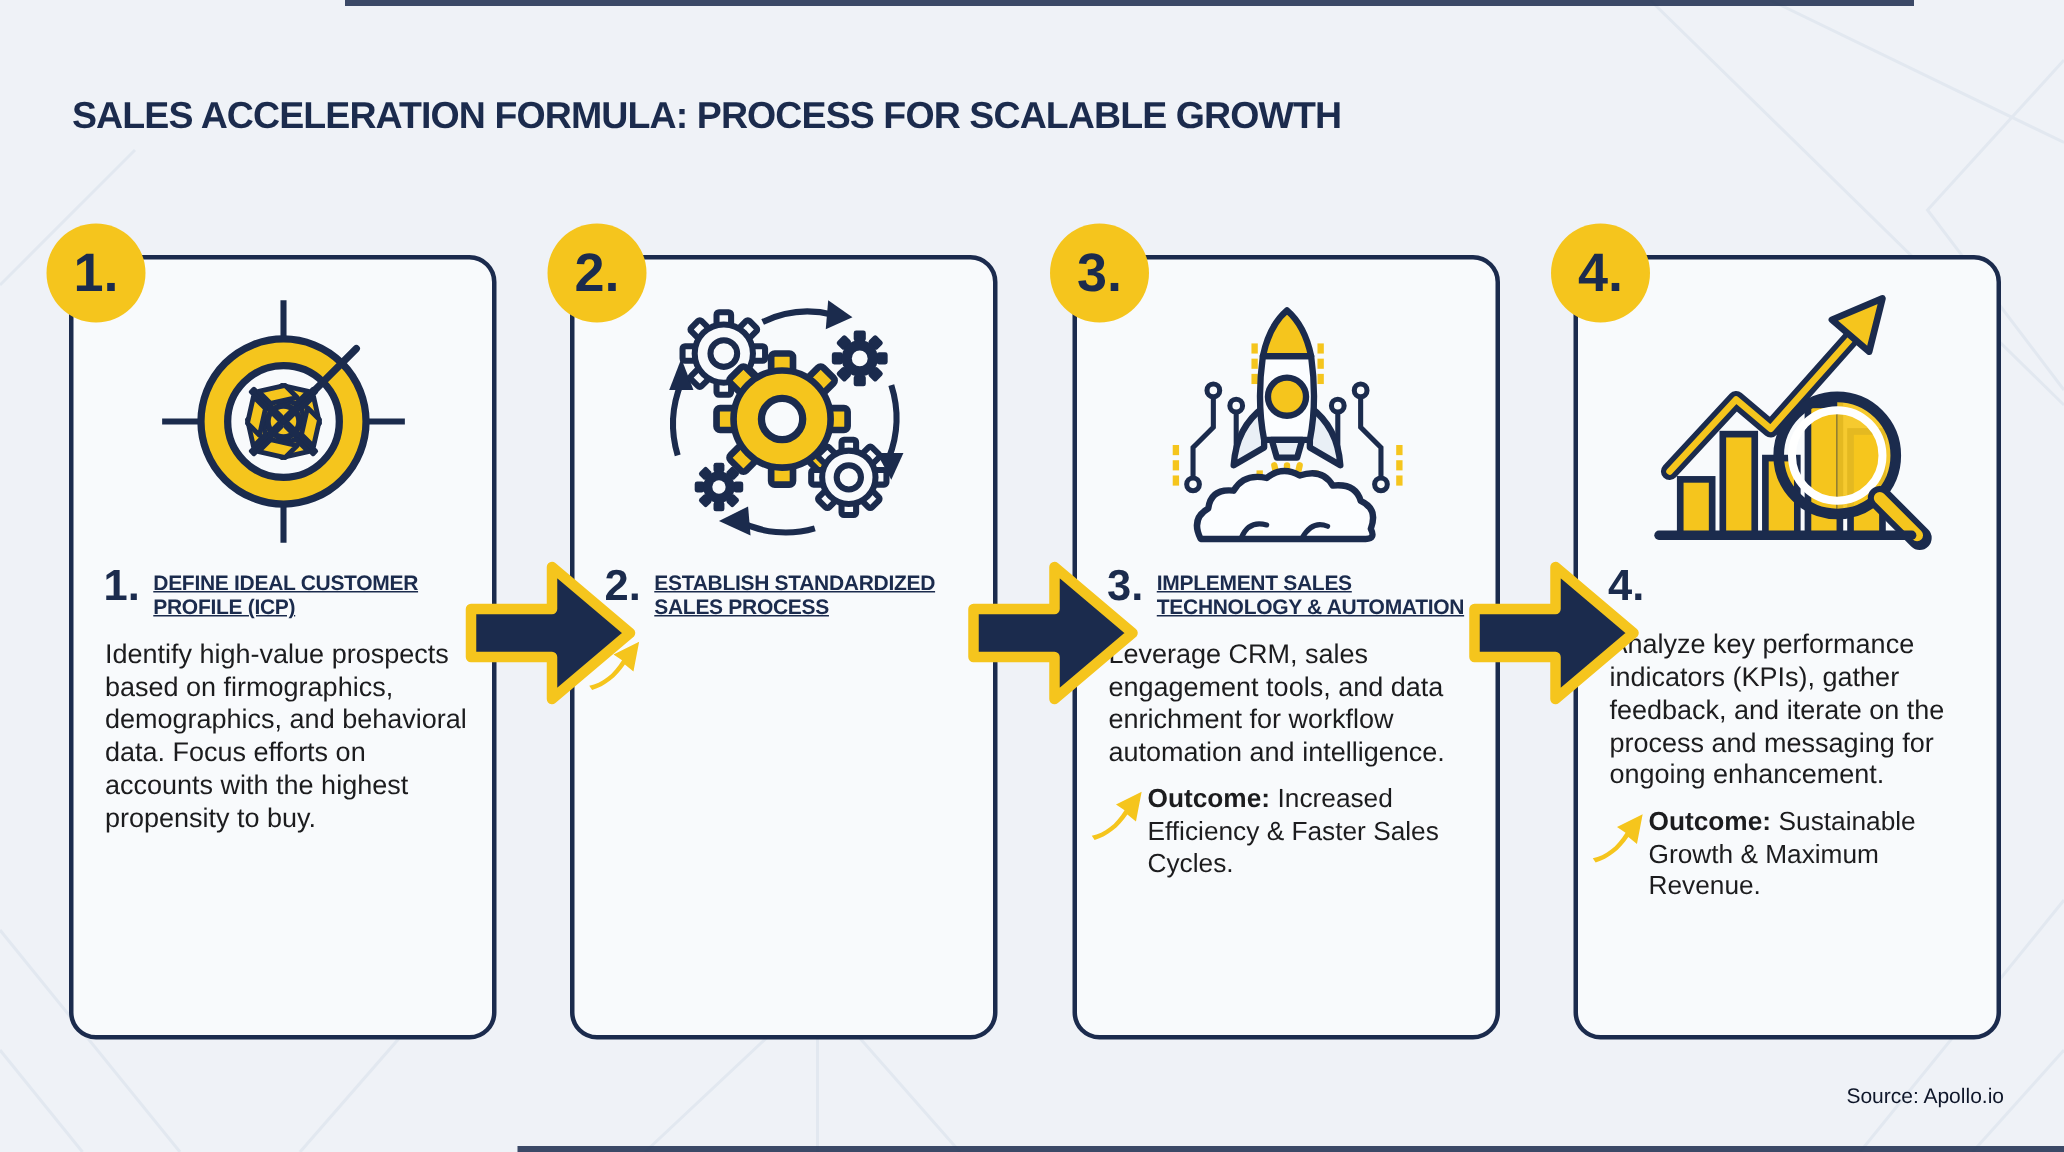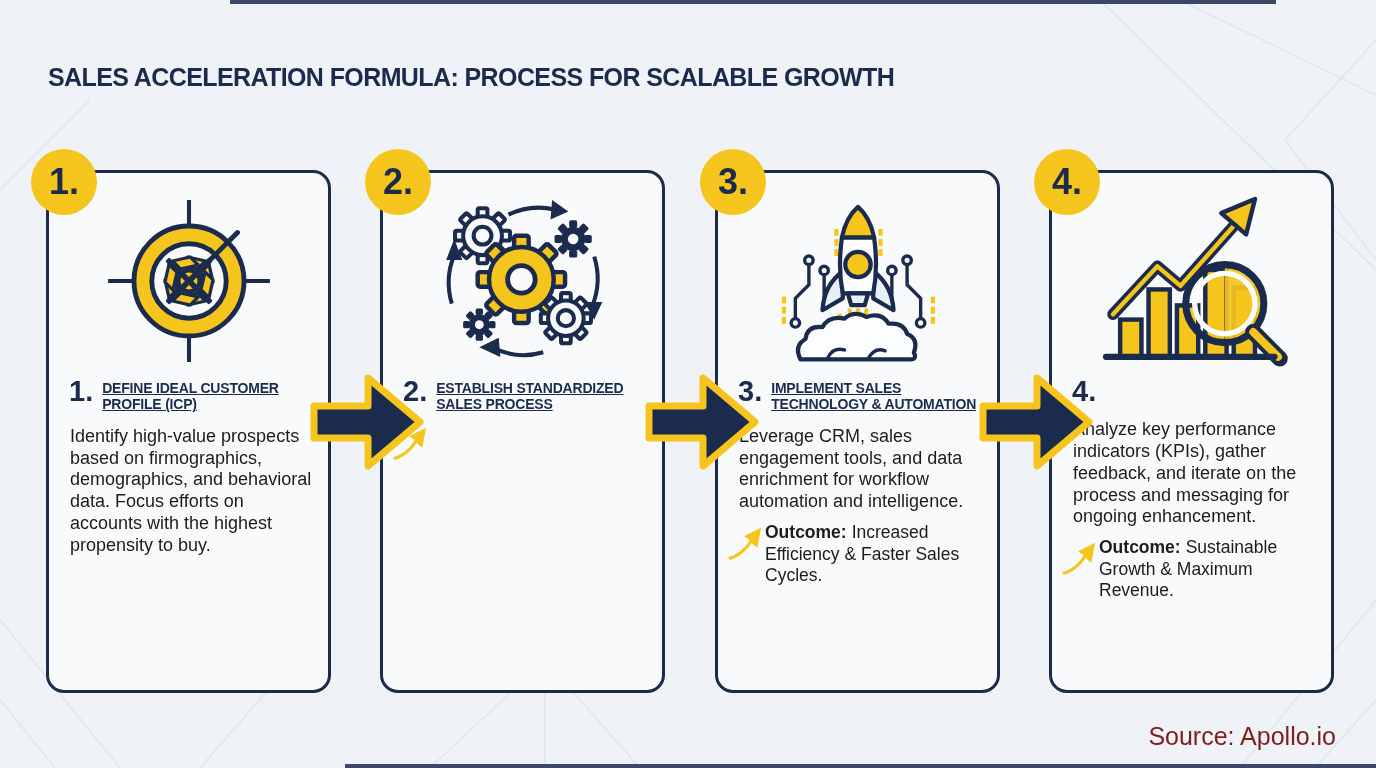--- a/index.html
+++ b/index.html
@@ -52,21 +52,21 @@
   .outcome-text{font-size:17.5px;line-height:1.22;color:var(--body-text);}
   .outcome-label{font-weight:700;margin-right:5px;}
 
   .connector{position:absolute;top:366px;width:120px;height:112px;z-index:2;}
   .connector-1{left:306px;}
   .connector-2{left:641px;}
   .connector-3{left:975px;}
 
   .source{
     position:absolute;right:40px;top:722px;
-    font-size:25px;color:#7f1d1d;
+    font-size:14px;color:#0f172a;
   }
 </style>
 </head>
 <body>
 
 <svg class="bg-pattern" width="1376" height="768" viewBox="0 0 1376 768" fill="none" stroke="#E2E8F0" stroke-width="2">
   <path d="M1100,0 L1376,270"></path>
   <path d="M1180,0 L1376,95"></path>
   <path d="M1376,40 L1285,140 L1376,260"></path>
   <path d="M1240,768 L1376,600"></path>

